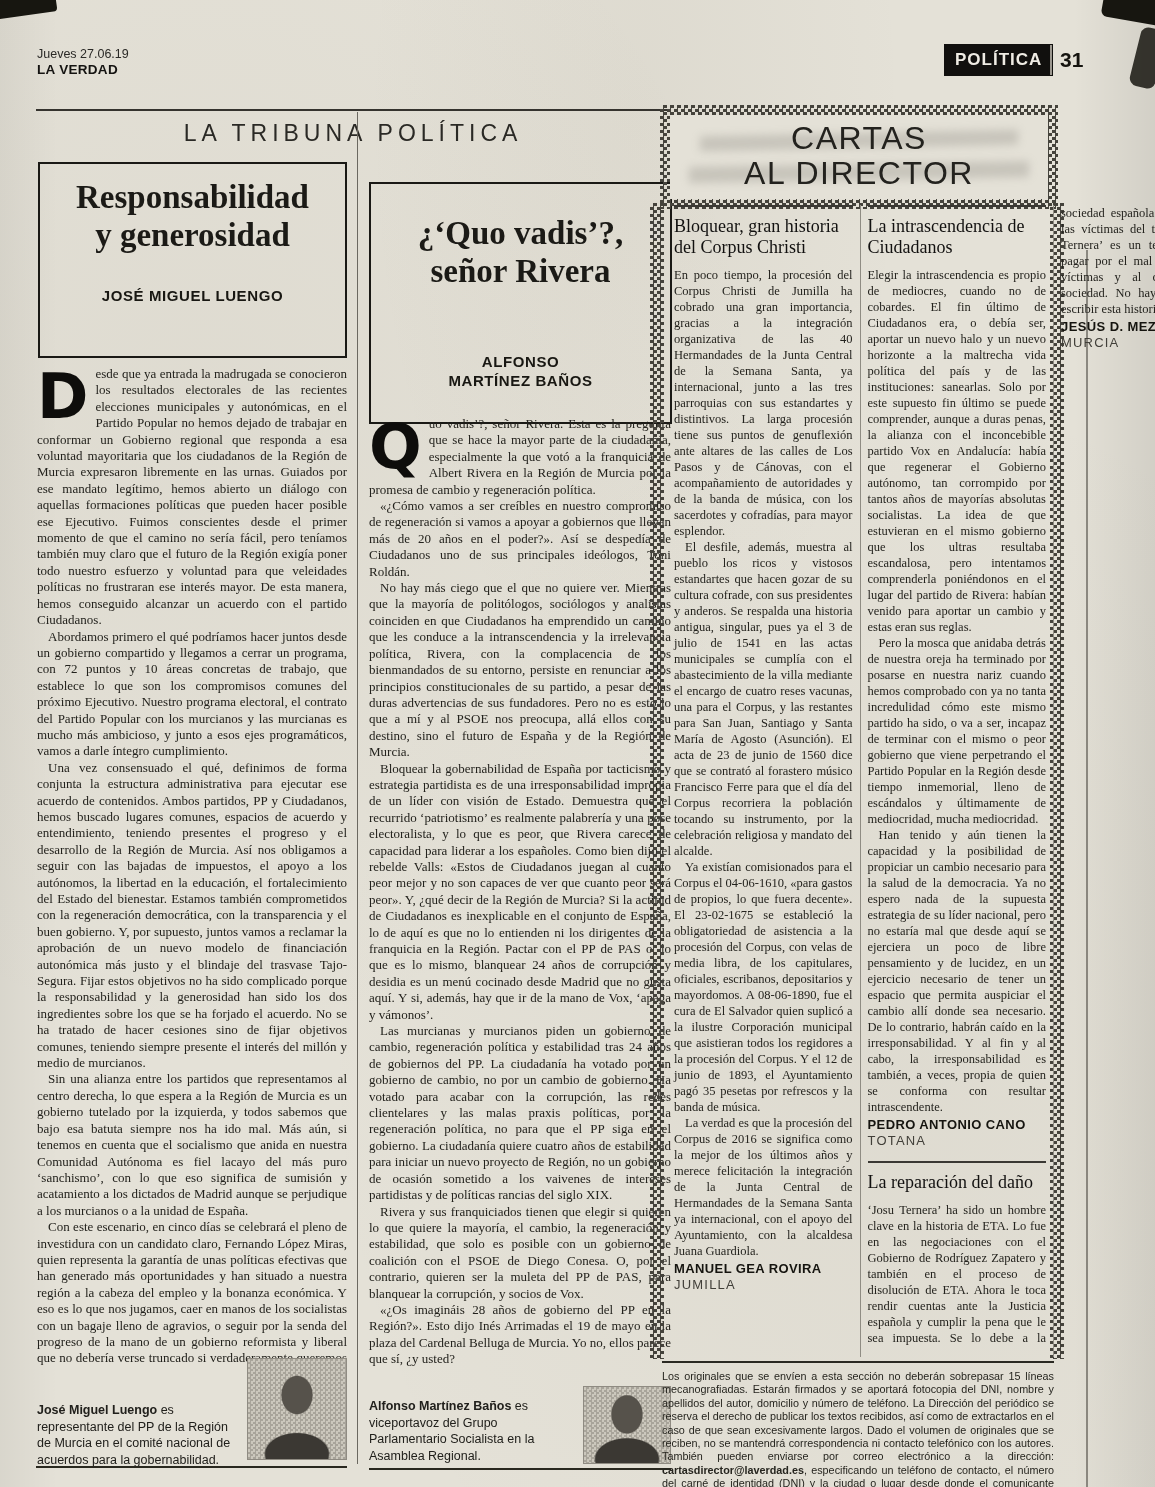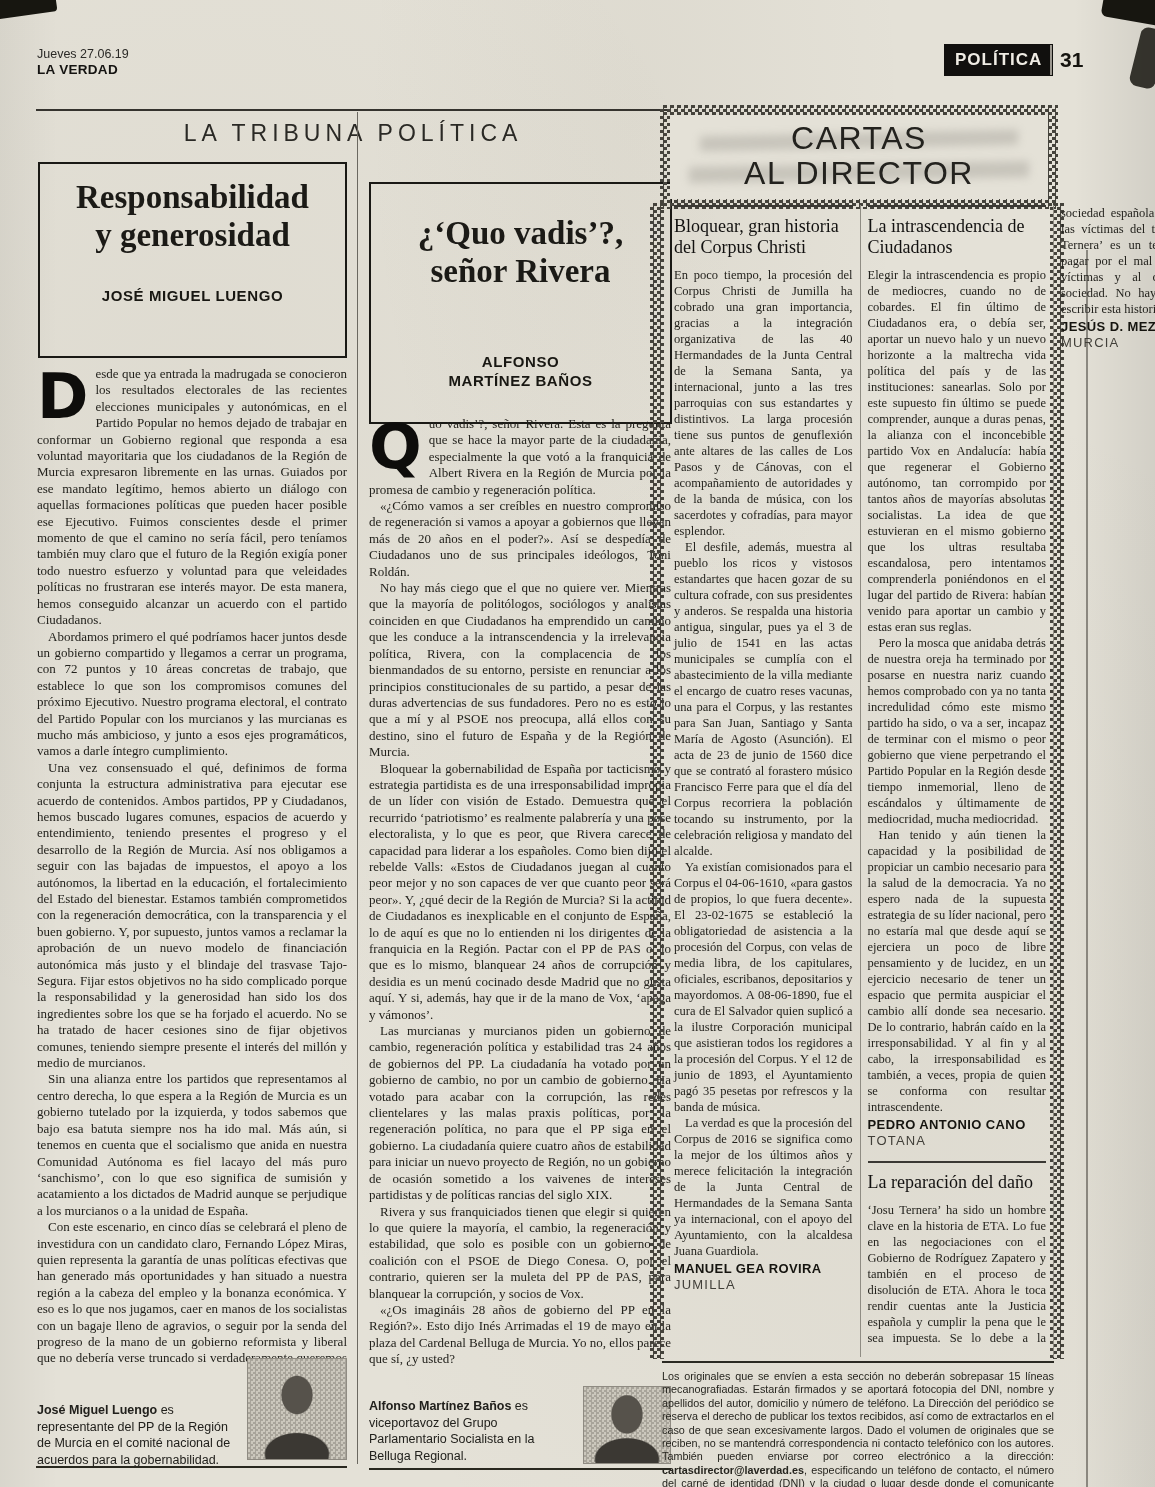--- a/index.html
+++ b/index.html
@@ -151,21 +151,21 @@
         <p>uo vadis’?, señor Rivera. Esta es la pregunta que se hace la mayor parte de la ciudadanía, especialmente la que votó a la franquicia de Albert Rivera en la Región de Murcia por la promesa de cambio y regeneración política.</p>
         <p>«¿Cómo vamos a ser creíbles en nuestro compromiso de regeneración si vamos a apoyar a gobiernos que llevan más de 20 años en el poder?». Así se despedía de Ciudadanos uno de sus principales ideólogos, Toni Roldán.</p>
         <p>No hay más ciego que el que no quiere ver. Mientras que la mayoría de politólogos, sociólogos y analistas coinciden en que Ciudadanos ha emprendido un camino que les conduce a la intranscendencia y la irrelevancia política, Rivera, con la complacencia de los bienmandados de su entorno, persiste en renunciar a los principios constitucionales de su partido, a pesar de las duras advertencias de sus fundadores. Pero no es esto lo que a mí y al PSOE nos preocupa, allá ellos con su destino, sino el futuro de España y de la Región de Murcia.</p>
         <p>Bloquear la gobernabilidad de España por tacticismo y estrategia partidista es de una irresponsabilidad impropia de un líder con visión de Estado. Demuestra que el recurrido ‘patriotismo’ es realmente palabrería y una pose electoralista, y lo que es peor, que Rivera carece de capacidad para liderar a los españoles. Como bien dijo el rebelde Valls: «Estos de Ciudadanos juegan al cuanto peor mejor y no son capaces de ver que cuanto peor será peor». Y, ¿qué decir de la Región de Murcia? Si la actitud de Ciudadanos es inexplicable en el conjunto de España, lo de aquí es que no lo entienden ni los dirigentes de la franquicia en la Región. Pactar con el PP de PAS o, lo que es lo mismo, blanquear 24 años de corrupción y desidia es un menú cocinado desde Madrid que no gusta aquí. Y si, además, hay que ir de la mano de Vox, ‘apaga y vámonos’.</p>
         <p>Las murcianas y murcianos piden un gobierno de cambio, regeneración política y estabilidad tras 24 años de gobiernos del PP. La ciudadanía ha votado por un gobierno de cambio, no por un cambio de gobierno. Ha votado para acabar con la corrupción, las redes clientelares y las malas praxis políticas, por la regeneración política, no para que el PP siga en el gobierno. La ciudadanía quiere cuatro años de estabilidad para iniciar un nuevo proyecto de Región, no un gobierno de ocasión sometido a los vaivenes de intereses partidistas y de políticas rancias del siglo XIX.</p>
         <p>Rivera y sus franquiciados tienen que elegir si quieren lo que quiere la mayoría, el cambio, la regeneración y estabilidad, que solo es posible con un gobierno de coalición con el PSOE de Diego Conesa. O, por el contrario, quieren ser la muleta del PP de PAS, para blanquear la corrupción, y socios de Vox.</p>
         <p>«¿Os imagináis 28 años de gobierno del PP en la Región?». Esto dijo Inés Arrimadas el 19 de mayo en la plaza del Cardenal Belluga de Murcia. Yo no, ellos parece que sí, ¿y usted?</p>
       </div>
   </div>
   <div class="bio bio-2">
-    <div class="biotext"><b>Alfonso Martínez Baños</b><span> es viceportavoz del Grupo Parlamentario Socialista en la Belluga Regional.</span></div>
+    <div class="biotext"><b>Alfonso Martínez Baños</b><span> es viceportavoz del Grupo Parlamentario Socialista en la Asamblea Regional.</span></div>
     <div class="photo photo-2"></div>
   </div>
   <div class="brule brule-2"></div>
 
   <div class="cartas">
     <div class="cartas-titlebox checker">
       <div class="cartas-titlebox-inner">
         <div class="ghost ghost-1"></div>
         <div class="ghost ghost-2"></div>
         <div class="cartas-title">CARTAS

